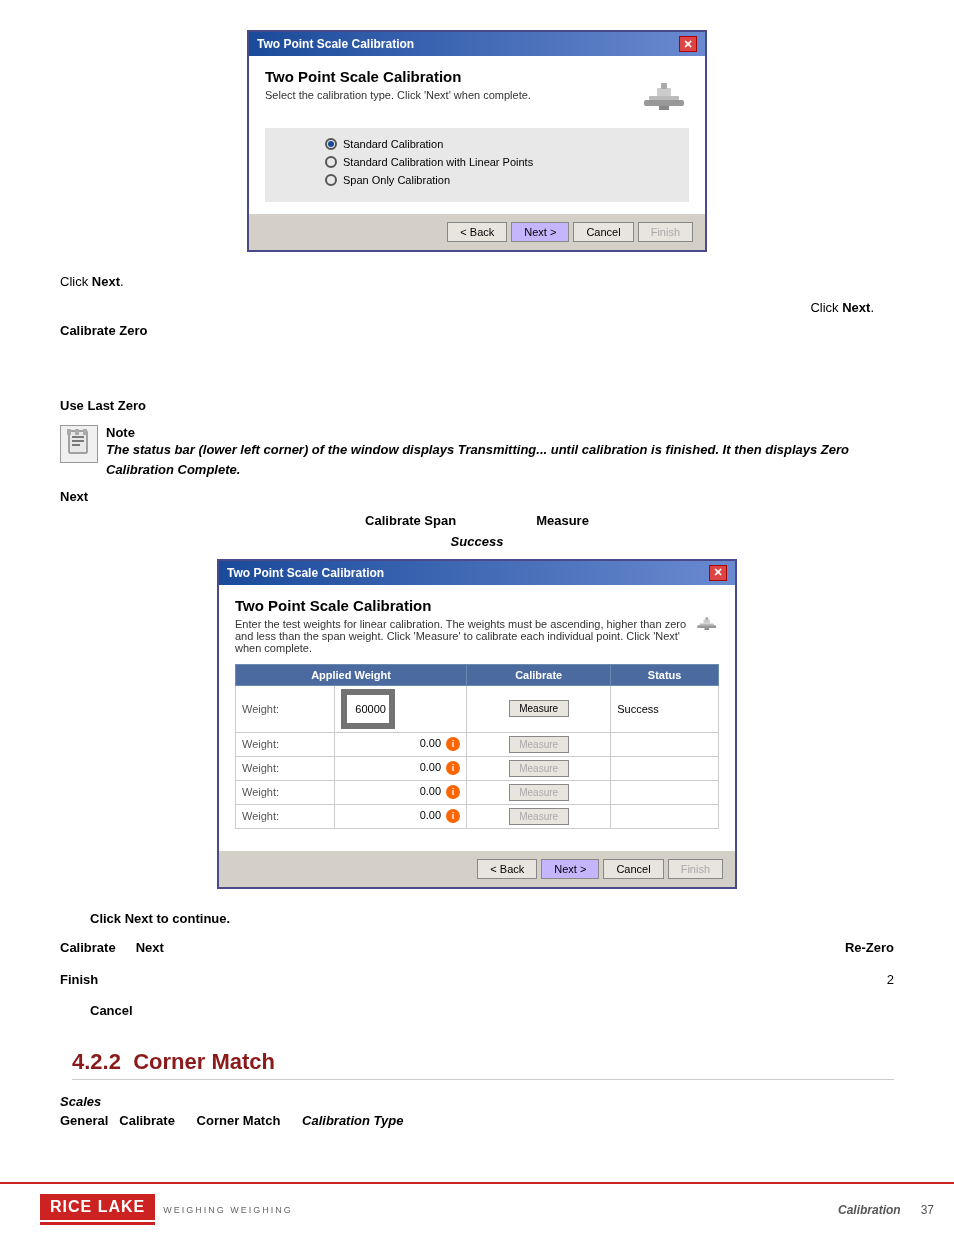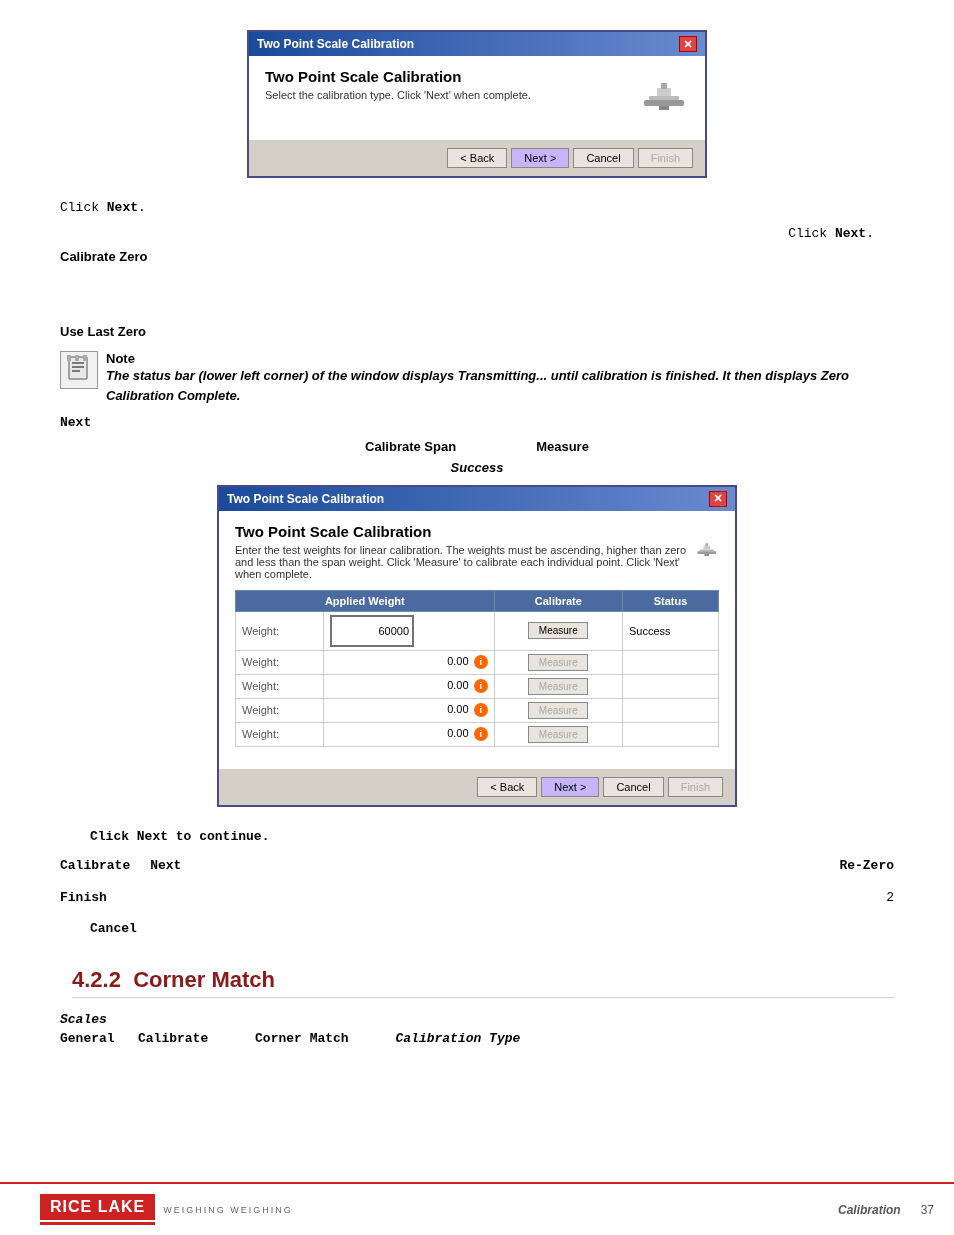--- a/index.html
+++ b/index.html
@@ -139,21 +139,20 @@
     .dialog-btn.primary {
       background: #c4b5fd;
     }
 
     
     .para-text {
       font-size: 13px;
       line-height: 1.5;
       color: #000;
       margin-bottom: 8px;
-      font-family: Liberation Mono, monospace;
     }
 
     .bold-text {
       font-weight: bold;
     }
 
     .italic-bold-text {
       font-weight: bold;
       font-style: italic;
     }
@@ -196,23 +195,23 @@
     }
 
     .weight-label {
       color: #555;
       font-size: 11px;
     }
 
     .weight-input {
       text-align: right;
       background: #fff;
-      border: 2px solid #737373;
+      border: 6px solid #737373;
       padding: 8px 3px;
-      width: 84px;
+      width: 54px;
       font-size: 11px;
     }
 
     .measure-btn {
       background: #e8e4de;
       border: 1px solid #888;
       padding: 2px 8px;
       font-size: 10px;
       cursor: pointer;
       width: 60px;
@@ -342,20 +341,34 @@
             <div class="dialog-subtitle">Select the calibration type. Click 'Next' when complete.</div>
           </div>
 
           <svg class="scale-svg" viewBox="0 0 50 50">
             <rect x="10" y="28" width="30" height="4" fill="#bbb" rx="1"></rect>
             <rect x="18" y="20" width="14" height="8" fill="#ccc" rx="1"></rect>
             <rect x="22" y="15" width="6" height="6" fill="#aaa" rx="1"></rect>
             <rect x="5" y="32" width="40" height="6" fill="#999" rx="2"></rect>
             <rect x="20" y="38" width="10" height="4" fill="#888"></rect>
           </svg>
+        </div>
+        <div class="dialog-options">
+          <div class="radio-option">
+            <div class="radio-circle selected"></div>
+            <span>Standard Calibration</span>
+          </div>
+          <div class="radio-option">
+            <div class="radio-circle"></div>
+            <span>Standard Calibration with Linear Points</span>
+          </div>
+          <div class="radio-option">
+            <div class="radio-circle"></div>
+            <span>Span Only Calibration</span>
+          </div>
         </div>
       </div>
       <div class="dialog-footer">
         <button class="dialog-btn">&lt; Back</button>
         <button class="dialog-btn primary">Next &gt;</button>
         <button class="dialog-btn">Cancel</button>
         <button class="dialog-btn" disabled="">Finish</button>
       </div>
     </div>
   </div>

